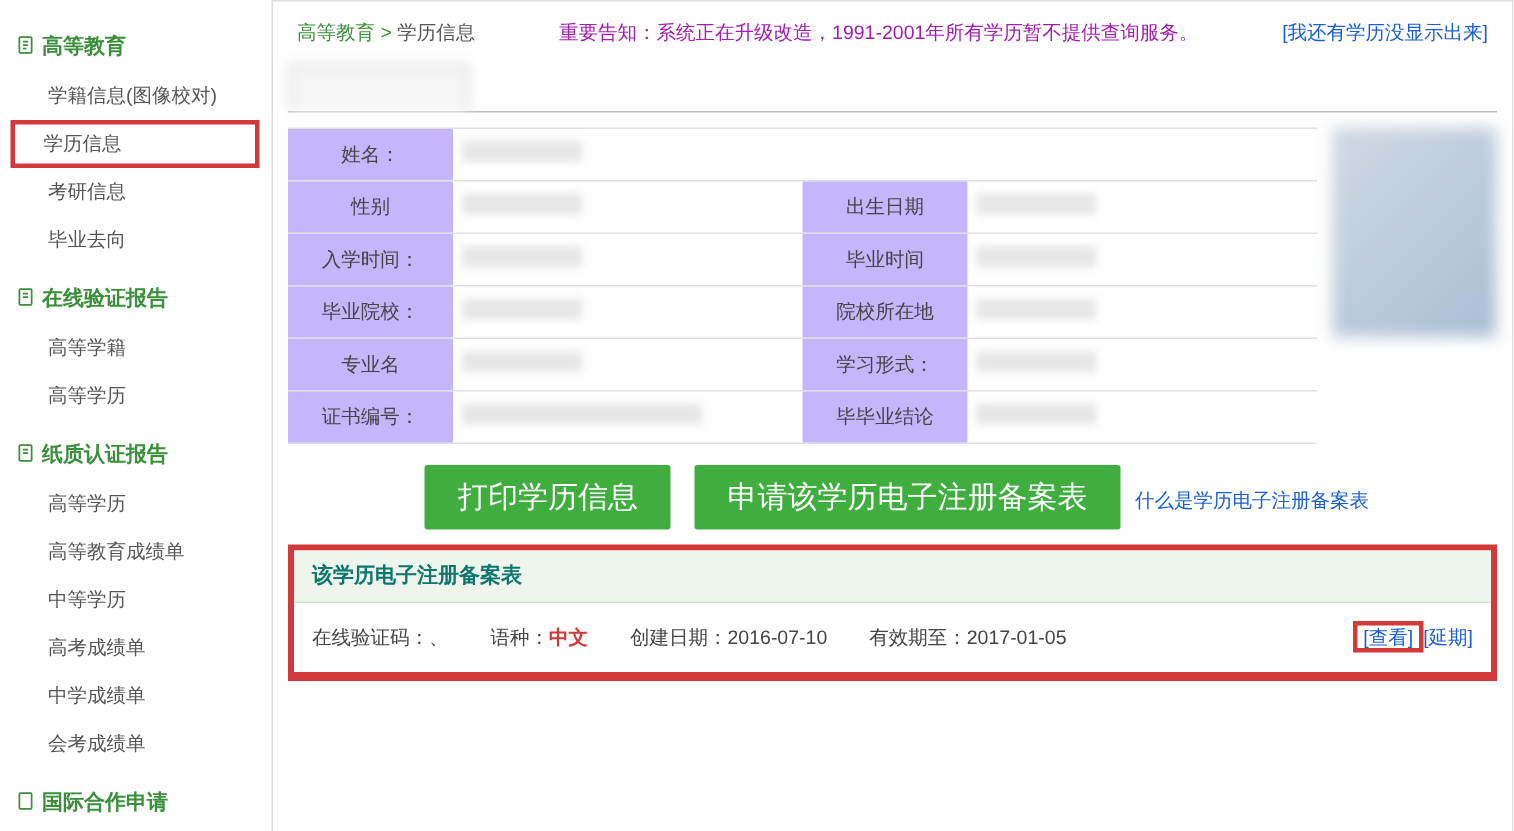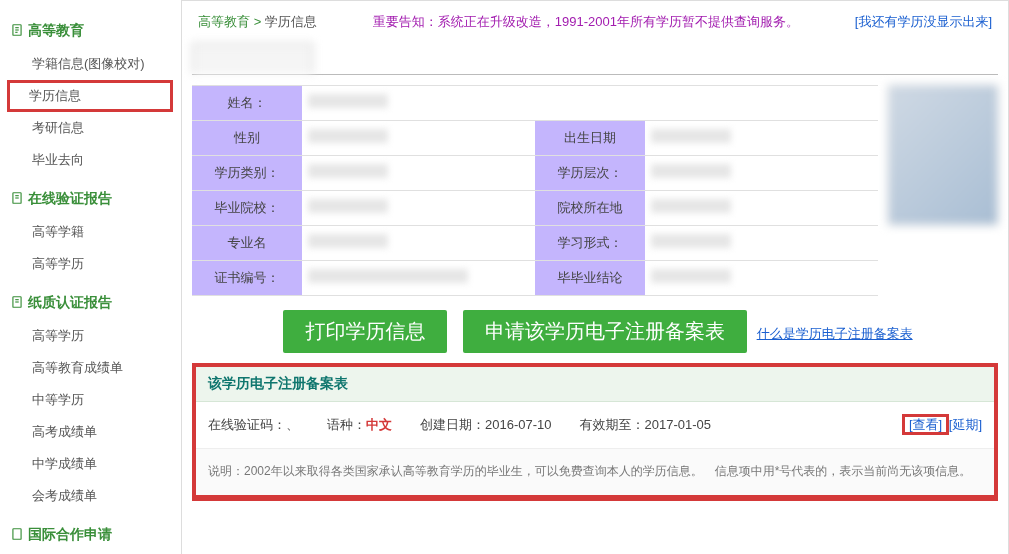--- a/index.html
+++ b/index.html
@@ -28,21 +28,21 @@
   .cell-label { width: 110px; text-align: center; padding: 8px 6px; color: #444; background: #c4b5fd; }
   .cell-value { flex: 1; padding: 8px 6px; color: #888; position: relative; }
   .cell-value .blur { display:inline-block; min-width:80px; height:14px; background:#e6e6e6; filter: blur(3px); }
   .pair .cell-label { width: 110px; }
   .pair { flex:1; display:flex; }
 
   .photo { width: 110px; height: 140px; background: linear-gradient(135deg,#cfd9e4,#a9bed4); filter: blur(5px); border:1px solid #ccc; }
 
   .btn-row { text-align: center; margin: 14px 0 10px 0; position: relative; }
   .btn { display: inline-block; background: #3fae3f; color: #fff; padding: 8px 22px; font-size: 20px; border: none; border-radius: 2px; cursor: pointer; margin: 0 6px; }
-  .link-inline { color: #1a5fd0; text-decoration: underline; font-size: 13px; cursor:pointer; }
+  .link-inline { color: #1a5fd0; font-size: 13px; cursor:pointer; }
 
   .reg-box { border: 4px solid #d43939; border-bottom-width: 6px; padding: 0; margin-top: 6px; }
   .reg-header { background: #edf5ed; border-bottom: 1px solid #d6e6d6; padding: 8px 12px; font-weight: bold; color: #0f766e; font-size: 14px; }
   .reg-body { padding: 14px 12px; display: flex; gap: 28px; align-items: center; font-size: 13px; color:#444; position: relative; }
   .reg-body .label { color:#444; }
   .reg-body .val-red { color:#d43939; font-weight: bold; }
   .reg-body .link { color:#1a5fd0; cursor:pointer; }
   .reg-body .link-box { border: 3px solid #d43939; padding: 0 4px; margin-right: -4px; }
   .explain { background: #fafafa; border-top: 1px solid #eee; padding: 12px; font-size: 12px; color: #777; line-height: 1.8; }
 
@@ -127,25 +127,25 @@
               <div class="cell-label">性别</div>
               <div class="cell-value"><span class="blur"></span></div>
             </div>
           <div class="pair">
               <div class="cell-label">出生日期</div>
               <div class="cell-value"><span class="blur"></span></div>
             </div>
         </div>
         <div class="info-row">
           <div class="pair">
-              <div class="cell-label">学历类别：</div>
-              <div class="cell-value"><span class="blur"></span></div>
-            </div>
-          <div class="pair">
-              <div class="cell-label">学历层次：</div>
+              <div class="cell-label">入学时间：</div>
+              <div class="cell-value"><span class="blur"></span></div>
+            </div>
+          <div class="pair">
+              <div class="cell-label">毕业时间</div>
               <div class="cell-value"><span class="blur"></span></div>
             </div>
         </div>
         <div class="info-row">
           <div class="pair">
               <div class="cell-label">毕业院校：</div>
               <div class="cell-value"><span class="blur"></span></div>
             </div>
           <div class="pair">
               <div class="cell-label">院校所在地</div>
@@ -187,16 +187,15 @@
       <div class="reg-body">
         <span><span class="label">在线验证码：、</span></span>
         <span><span class="label">语种：</span><span class="val-red">中文</span></span>
         <span><span class="label">创建日期：</span><span>2016-07-10</span></span>
         <span><span class="label">有效期至：</span><span>2017-01-05</span></span>
         <span style="margin-left:auto;">
           <span class="link link-box">[查看]</span>
           <span class="link">[延期]</span>
         </span>
       </div>
-      <div class="explain">说明：2002年以来取得各类国家承认高等教育学历的毕业生，可以免费查询本人的学历信息。　信息项中用*号代表的，表示当前尚无该项信息。</div>
     </div>
   </div>
 </div>
 
 </body></html>

